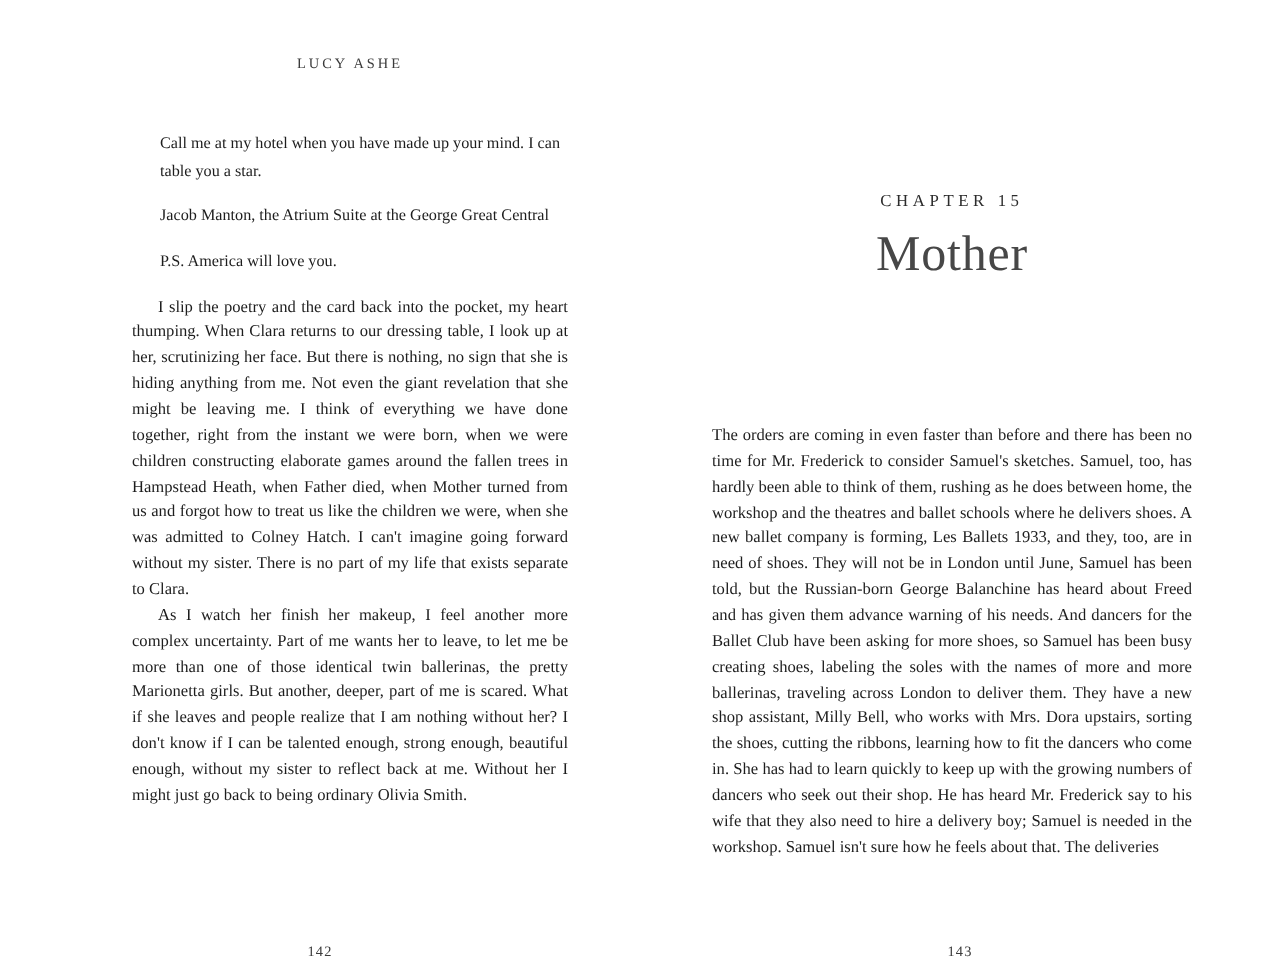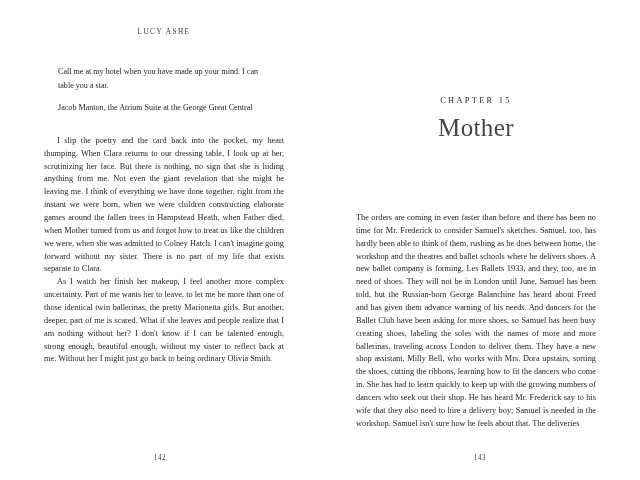--- a/index.html
+++ b/index.html
@@ -21,21 +21,21 @@
     display: flex;
     background: #ffffff;
   }
   .page {
     position: relative;
     width: 320px;
     height: 480px;
     box-sizing: border-box;
   }
   .page-left {
-    padding: 28px 36px 24px 44px;
+    padding: 28px 36px 24px 66px;
   }
   .page-right {
     padding: 28px 44px 12px 36px;
   }
   .running-head {
     font-family: "Liberation Serif", serif;
     font-size: 7.2px;
     letter-spacing: 1.5px;
     text-align: center;
     color: #3a3a3a;
@@ -65,21 +65,21 @@
     line-height: 1.56;
     text-align: left;
     text-indent: 0;
     color: #1d1d1d;
   }
   .gap {
     height: 9px;
   }
   .folio {
     position: absolute;
-    bottom: 18px;
+    bottom: 0;
     width: 100%;
     left: 0;
     text-align: center;
     font-size: 7.2px;
     letter-spacing: 0.6px;
     color: #3a3a3a;
   }
   .chapter-label {
     margin: 68px 0 0 0;
     text-align: center;
@@ -111,20 +111,21 @@
 
   <div class="page page-left">
     <div class="running-head">LUCY ASHE</div>
     <div class="body-text">
       <div class="letter">
         <p>Call me at my hotel when you have made up your mind. I can</p>
         <p>table you a star.</p>
         <div class="gap"></div>
         <p>Jacob Manton, the Atrium Suite at the George Great Central</p>
         <div class="gap"></div>
+        <p>P.S. America will love you.</p>
       </div>
       <p>I slip the poetry and the card back into the pocket, my heart thumping. When Clara returns to our dressing table, I look up at her, scrutinizing her face. But there is nothing, no sign that she is hiding anything from me. Not even the giant revelation that she might be leaving me. I think of everything we have done together, right from the instant we were born, when we were children constructing elaborate games around the fallen trees in Hampstead Heath, when Father died, when Mother turned from us and forgot how to treat us like the children we were, when she was admitted to Colney Hatch. I can't imagine going forward without my sister. There is no part of my life that exists separate to Clara.</p>
       <p>As I watch her finish her makeup, I feel another more complex uncertainty. Part of me wants her to leave, to let me be more than one of those identical twin ballerinas, the pretty Marionetta girls. But another, deeper, part of me is scared. What if she leaves and people realize that I am nothing without her? I don't know if I can be talented enough, strong enough, beautiful enough, without my sister to reflect back at me. Without her I might just go back to being ordinary Olivia Smith.</p>
     </div>
     <div class="folio">142</div>
   </div>
 
   <div class="page page-right">
     <div class="chapter-label">CHAPTER 15</div>
     <h1 class="chapter-title">Mother</h1>

